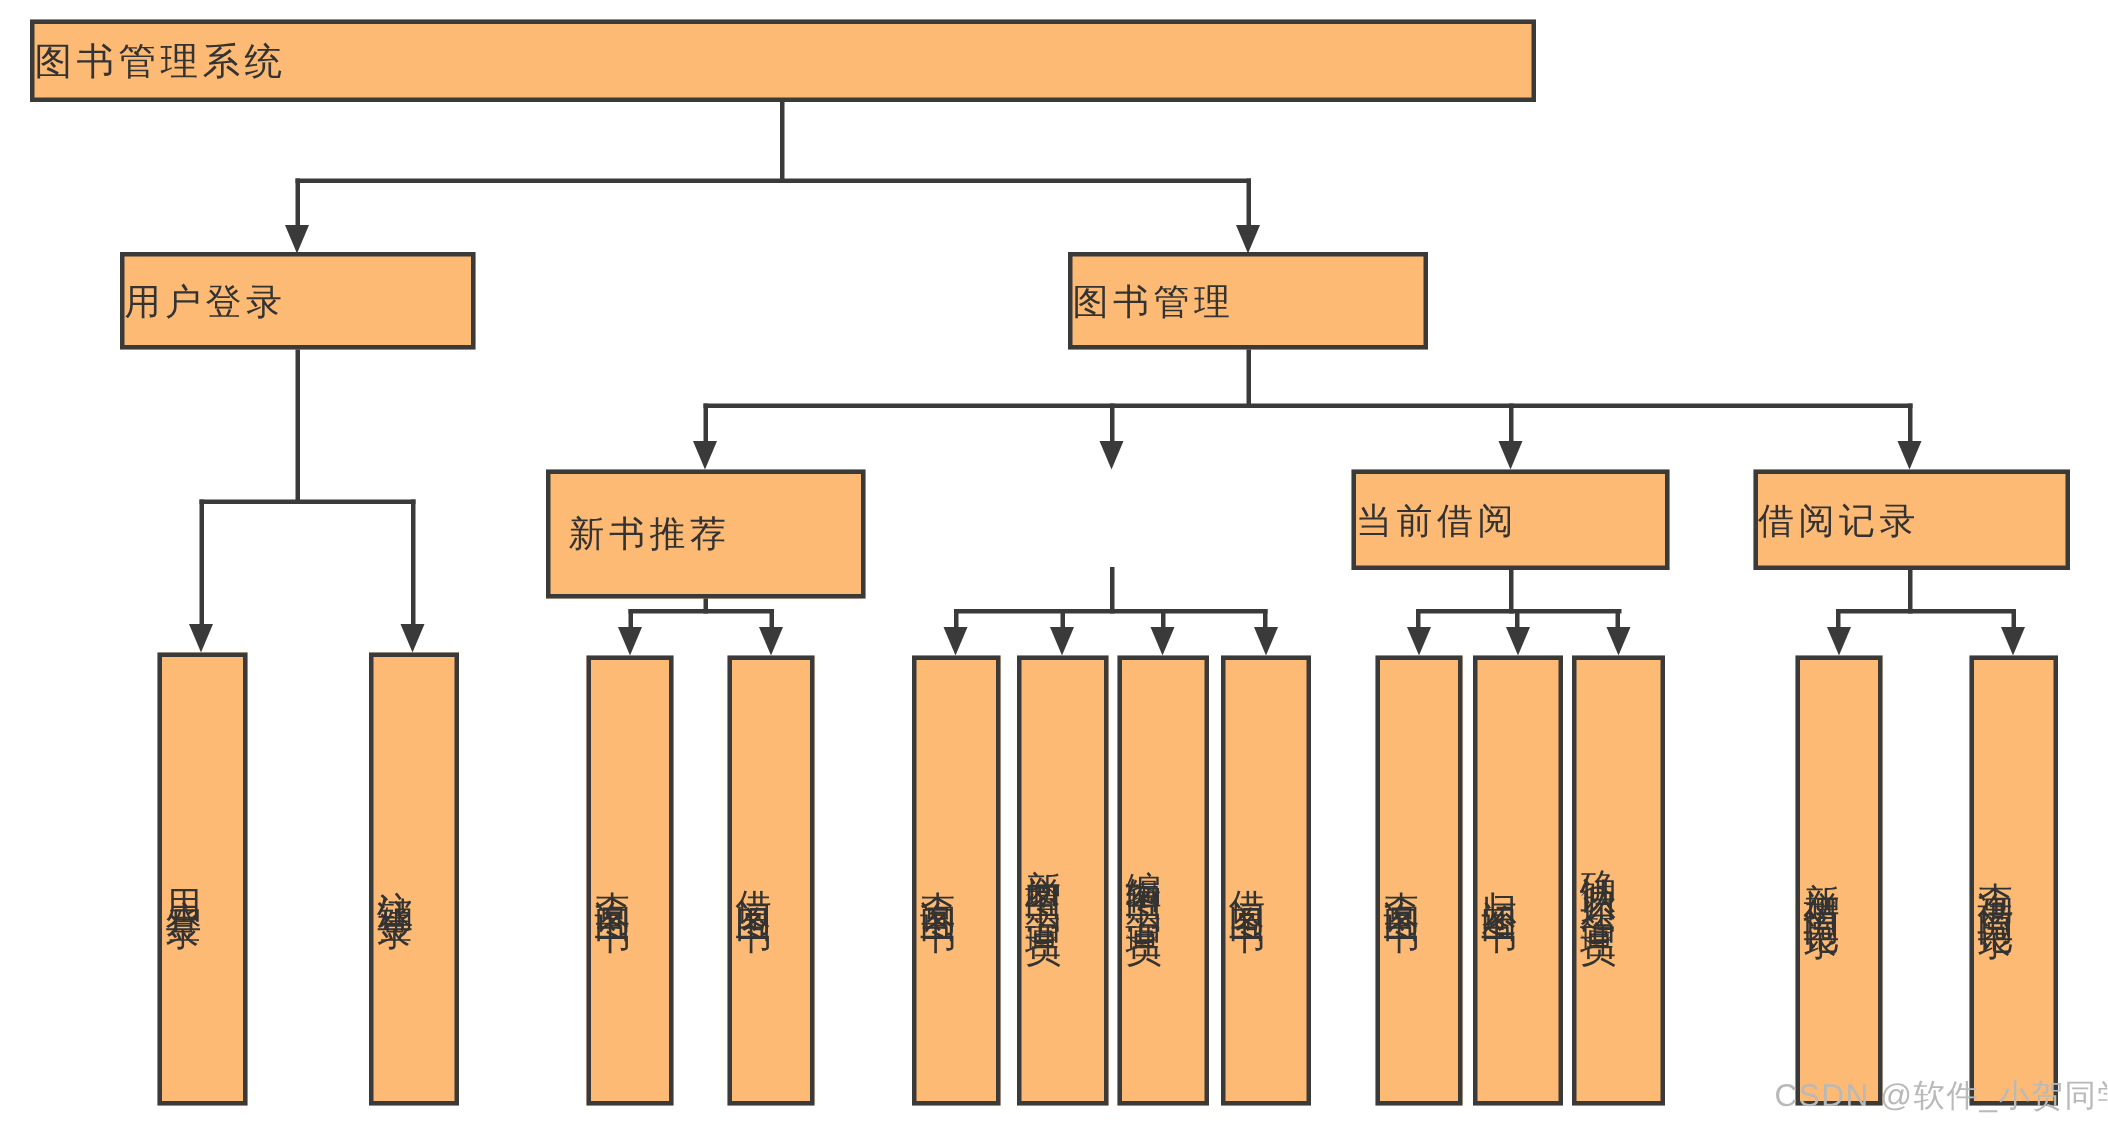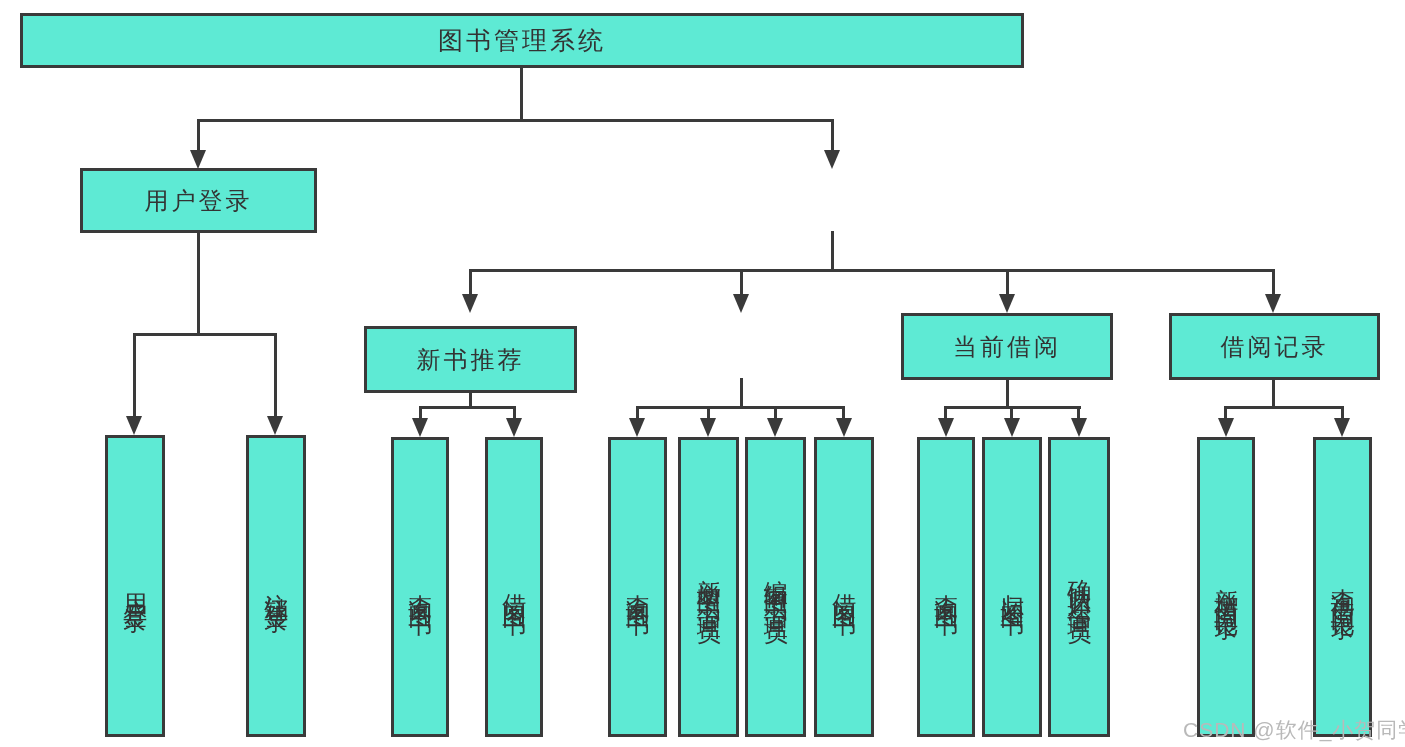--- a/index.html
+++ b/index.html
@@ -1,22 +1,22 @@
 <!DOCTYPE html>
 <html><head>
 <meta charset="utf-8">
 <style>
   html,body{margin:0;padding:0;background:#fff;}
   #stage{
     position:relative;width:1405px;height:747px;background:#ffffff;
     font-family:"Liberation Sans","DejaVu Sans",sans-serif;overflow:hidden;
   }
   .box{
-    position:absolute;box-sizing:border-box;border:3px solid #3a3a3a;background:#5eead4;
-    display:flex;align-items:center;justify-content:center;color:#333333;z-index:2;
+    position:absolute;box-sizing:border-box;border:3px solid #3a3a3a;background:#fdba74;
+    display:flex;align-items:center;color:#333333;z-index:2;
   }
   .hlabel{font-size:24px;letter-spacing:3px;white-space:nowrap;}
   .root-label{font-size:25px;letter-spacing:3px;white-space:nowrap;}
   .vlabel{
     writing-mode:vertical-rl;text-orientation:mixed;
     font-size:24px;letter-spacing:6px;line-height:1.1;white-space:nowrap;
   }
   .hline,.vline{position:absolute;background:#3a3a3a;z-index:1;}
   .hline{height:3px;}
   .vline{width:3px;}
@@ -42,40 +42,43 @@
   <div class="vline" style="left:520px;top:66px;height:55px;"></div>
   <div class="hline" style="left:197px;top:119px;width:637px;"></div>
   <div class="vline" style="left:197px;top:119px;height:33px;"></div>
   <div class="vline" style="left:831px;top:119px;height:33px;"></div>
   <div class="arrow" style="left:190px;top:150px;"></div>
   <div class="arrow" style="left:824px;top:150px;"></div>
 
   <div class="box" style="left:80px;top:168px;width:237px;height:65px;">
     <span class="hlabel">用户登录</span>
   </div>
+  <div class="box" style="left:712px;top:168px;width:240px;height:65px;">
+    <span class="hlabel">图书管理</span>
+  </div>
 
   <div class="vline" style="left:197px;top:231px;height:104px;"></div>
   <div class="hline" style="left:133px;top:333px;width:144px;"></div>
   <div class="vline" style="left:133px;top:333px;height:84px;"></div>
   <div class="vline" style="left:274px;top:333px;height:84px;"></div>
   <div class="arrow" style="left:126px;top:416px;"></div>
   <div class="arrow" style="left:267px;top:416px;"></div>
 
   <div class="vline" style="left:831px;top:231px;height:40px;"></div>
   <div class="hline" style="left:469px;top:269px;width:806px;"></div>
   <div class="vline" style="left:469px;top:269px;height:27px;"></div>
   <div class="vline" style="left:740px;top:269px;height:27px;"></div>
   <div class="vline" style="left:1006px;top:269px;height:27px;"></div>
   <div class="vline" style="left:1272px;top:269px;height:27px;"></div>
   <div class="arrow" style="left:462px;top:294px;"></div>
   <div class="arrow" style="left:733px;top:294px;"></div>
   <div class="arrow" style="left:999px;top:294px;"></div>
   <div class="arrow" style="left:1265px;top:294px;"></div>
 
-  <div class="box" style="left:364px;top:326px;width:213px;height:67px;">
+  <div class="box" style="left:364px;top:313px;width:213px;height:86px;padding-left:12px;">
     <span class="hlabel">新书推荐</span>
   </div>
   <div class="box" style="left:1169px;top:313px;width:211px;height:67px;">
     <span class="hlabel">借阅记录</span>
   </div>
   <div class="box" style="left:901px;top:313px;width:212px;height:67px;">
     <span class="hlabel">当前借阅</span>
   </div>
 
   <div class="vline" style="left:469px;top:378px;height:31px;"></div>

